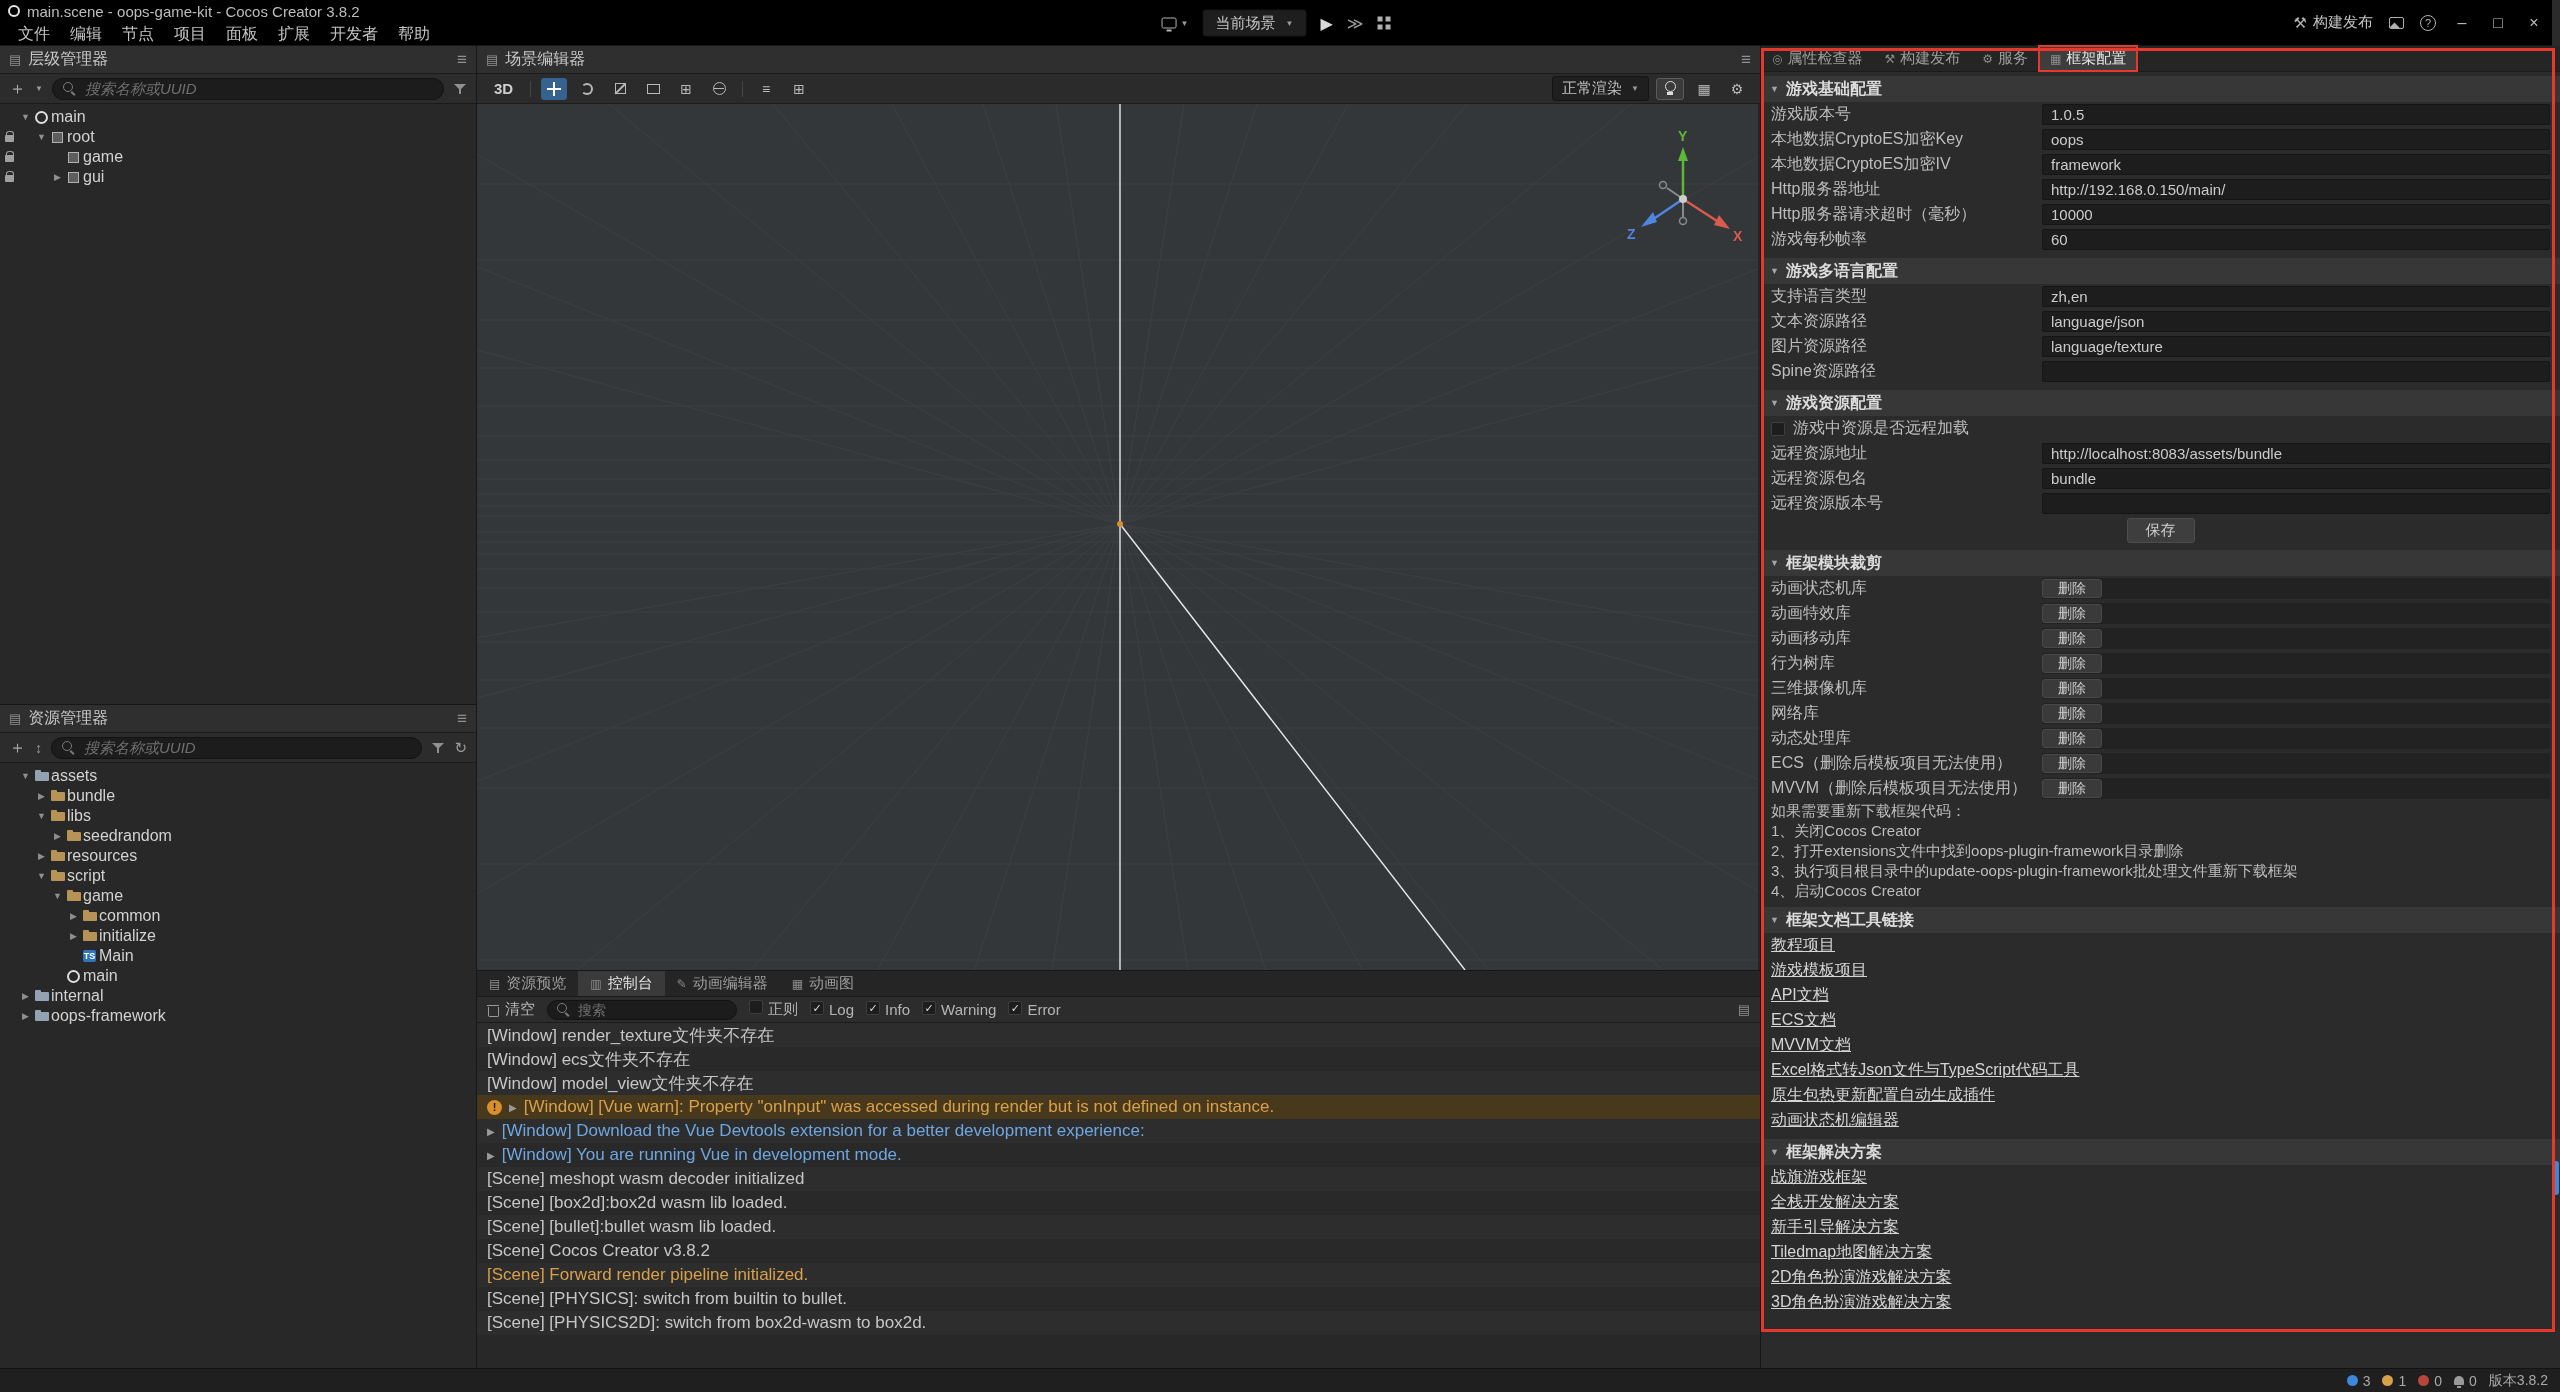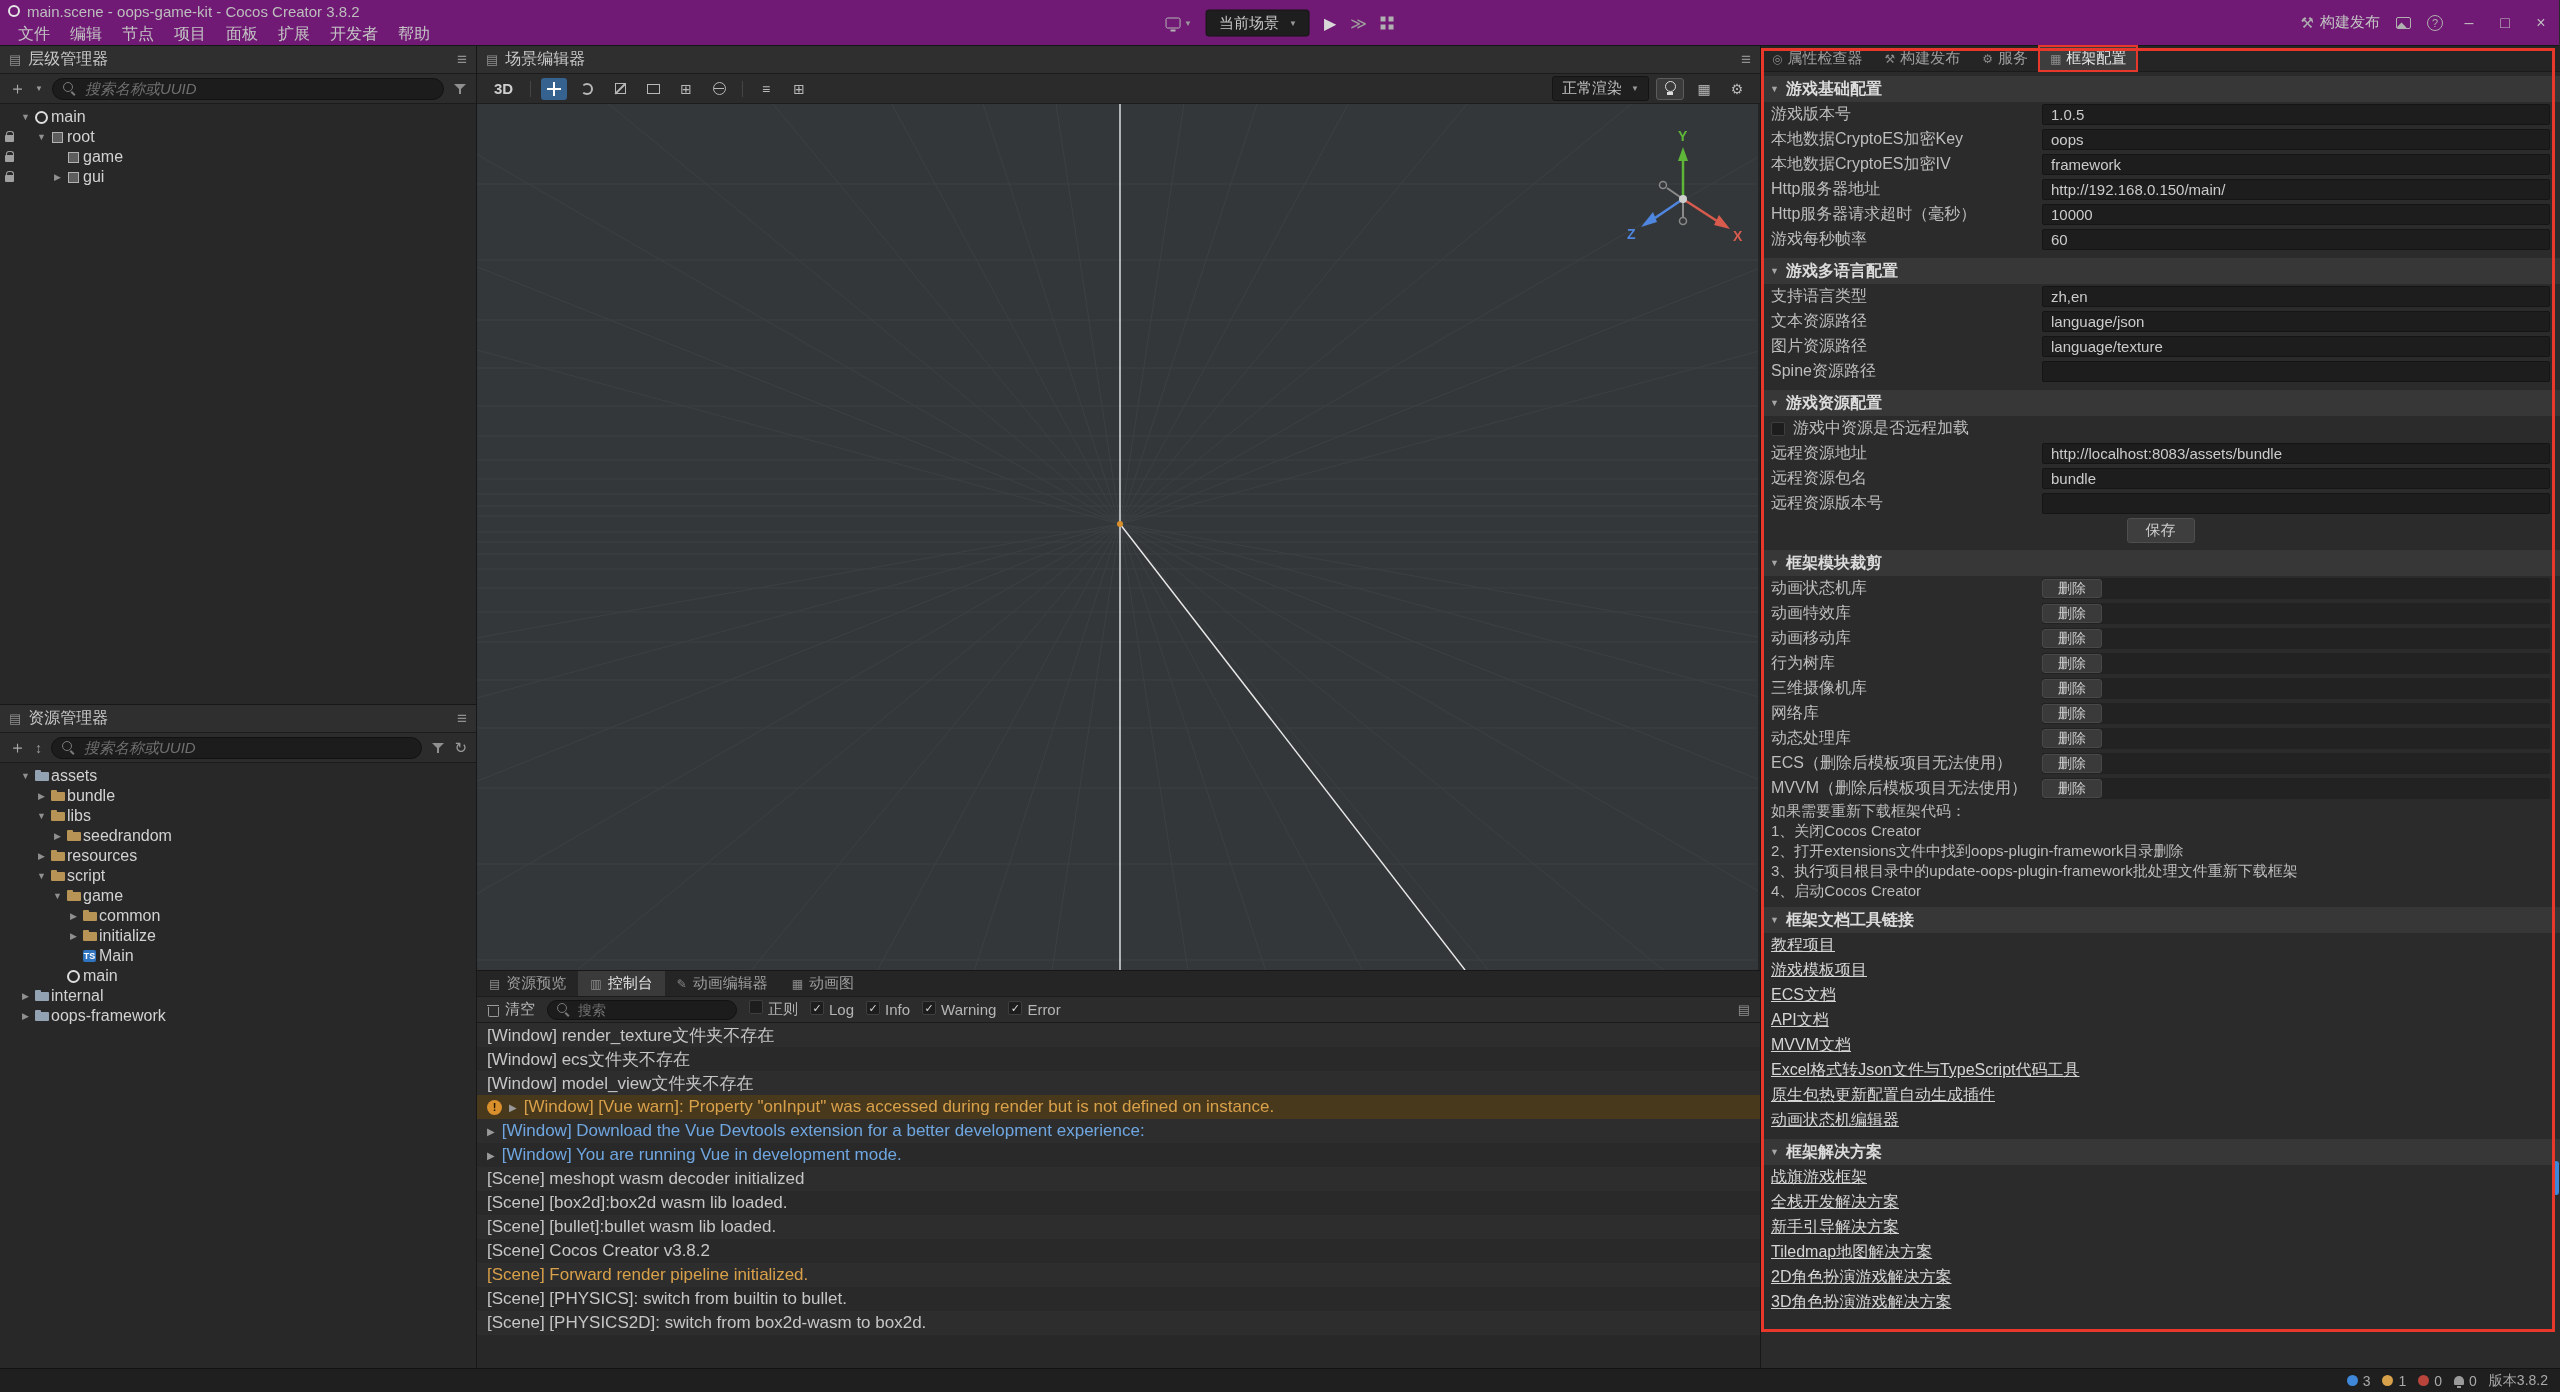--- a/index.html
+++ b/index.html
@@ -1,21 +1,21 @@
 <!DOCTYPE html>
 <html><head>
 <meta charset="utf-8">
 <style>
   html,body{margin:0;padding:0;background:#1b1b1b;}
   body{width:2560px;height:1392px;overflow:hidden;font-family:"Liberation Sans","DejaVu Sans",sans-serif;-webkit-font-smoothing:antialiased;}
   *{box-sizing:border-box;}
   .app{position:relative;width:2560px;height:1392px;background:#2b2b2b;color:#c6c6c6;overflow:hidden;}
 
   
-  .titlebar{position:absolute;top:0;left:0;right:1px;height:46px;background:#701a75;border-bottom:1px solid #161616;}
+  .titlebar{position:absolute;top:0;left:0;right:8px;height:46px;background:#000000;border-bottom:1px solid #161616;}
   .tb-left{position:absolute;left:8px;top:0;height:100%;}
   .tb-title-row{display:flex;align-items:center;gap:7px;height:22px;}
   .cocos-logo{width:12px;height:12px;border:2.5px solid #e6e6e6;border-radius:50%;flex:none;}
   .tb-title{font-size:15px;color:#bdbdbd;white-space:nowrap;}
   .menubar{display:flex;height:24px;align-items:center;}
   .menu-item{padding:0 10px;font-size:16px;color:#c3c3c3;}
   .tb-center{position:absolute;left:50%;top:50%;transform:translate(-50%,-50%);display:flex;align-items:center;gap:14px;}
   .icon-btn{display:flex;align-items:center;gap:4px;color:#b5b5b5;}
   .caret{font-size:8px;color:#9a9a9a;}
   .monitor{width:15px;height:11px;border:1.5px solid #b5b5b5;border-radius:2px;position:relative;}
@@ -890,25 +890,25 @@
 
           <div class="link-row">
             <span class="link">教程项目</span>
           </div>
 
           <div class="link-row">
             <span class="link">游戏模板项目</span>
           </div>
 
           <div class="link-row">
+            <span class="link">API文档</span>
+          </div>
+
+          <div class="link-row">
             <span class="link">ECS文档</span>
-          </div>
-
-          <div class="link-row">
-            <span class="link">API文档</span>
           </div>
 
           <div class="link-row">
             <span class="link">MVVM文档</span>
           </div>
 
           <div class="link-row">
             <span class="link">Excel格式转Json文件与TypeScript代码工具</span>
           </div>
 

